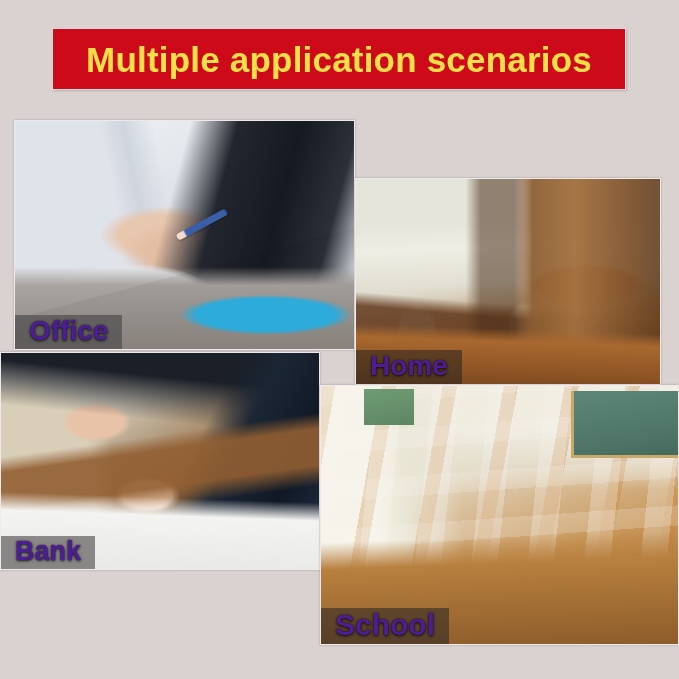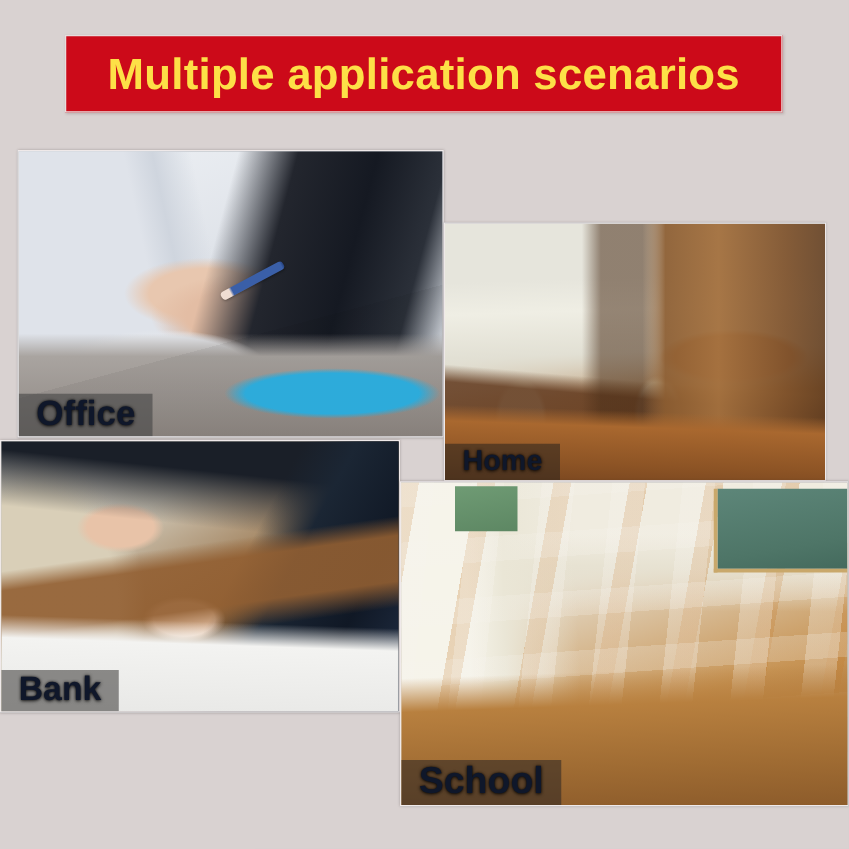--- a/index.html
+++ b/index.html
@@ -66,21 +66,21 @@
   .photo-label {
     position: absolute;
     bottom: 0;
     left: 0;
     padding: 2px 14px 4px 14px;
     display: flex;
     align-items: center;
     line-height: 1;
   }
   .photo-label .lbl {
-    color: #0f172a;
+    color: #4c1d95;
     font-weight: bold;
     text-shadow: 0 1px 3px rgba(0,0,0,.75), 0 0 2px rgba(0,0,0,.6);
     white-space: nowrap;
   }
 
   
   #tile-office { left: 14px; top: 120px; width: 341px; height: 230px; z-index: 2; }
   #tile-office .scene {
     background:
       
@@ -129,21 +129,21 @@
       linear-gradient(185deg, rgba(0,0,0,0) 0 60%, rgba(97,57,30,.85) 66% 80%, rgba(0,0,0,0) 86%),
       
       radial-gradient(ellipse 26px 40px at 20% 76%, #ded6bc 0 66%, rgba(222,214,188,0) 80%),
       radial-gradient(ellipse 24px 38px at 56% 74%, #ded6bc 0 66%, rgba(222,214,188,0) 80%),
       
       linear-gradient(178deg, #e6e5dc 0 22%, #efeee4 34%, #e2e0d4 50%, rgba(226,224,212,0) 66%),
       
       linear-gradient(160deg, #efeee6 0%, #ded9c9 35%, #a9743f 72%, #8a5526 100%);
   }
   #tile-home .photo-label { background: rgba(40,34,30,.55); }
-  #tile-home .lbl { font-size: 23px; }
+  #tile-home .lbl { font-size: 28px; }
 
   
   #tile-bank { left: 0px; top: 352px; width: 320px; height: 218px; z-index: 4; }
   #tile-bank .scene {
     background:
       
       linear-gradient(182deg, rgba(255,255,255,0) 0 66%, #f3f3f1 74%, #e8e8e6 100%),
       
       linear-gradient(172deg, rgba(0,0,0,0) 0 40%, rgba(146,95,50,.9) 46% 60%, rgba(0,0,0,0) 68%),
       

